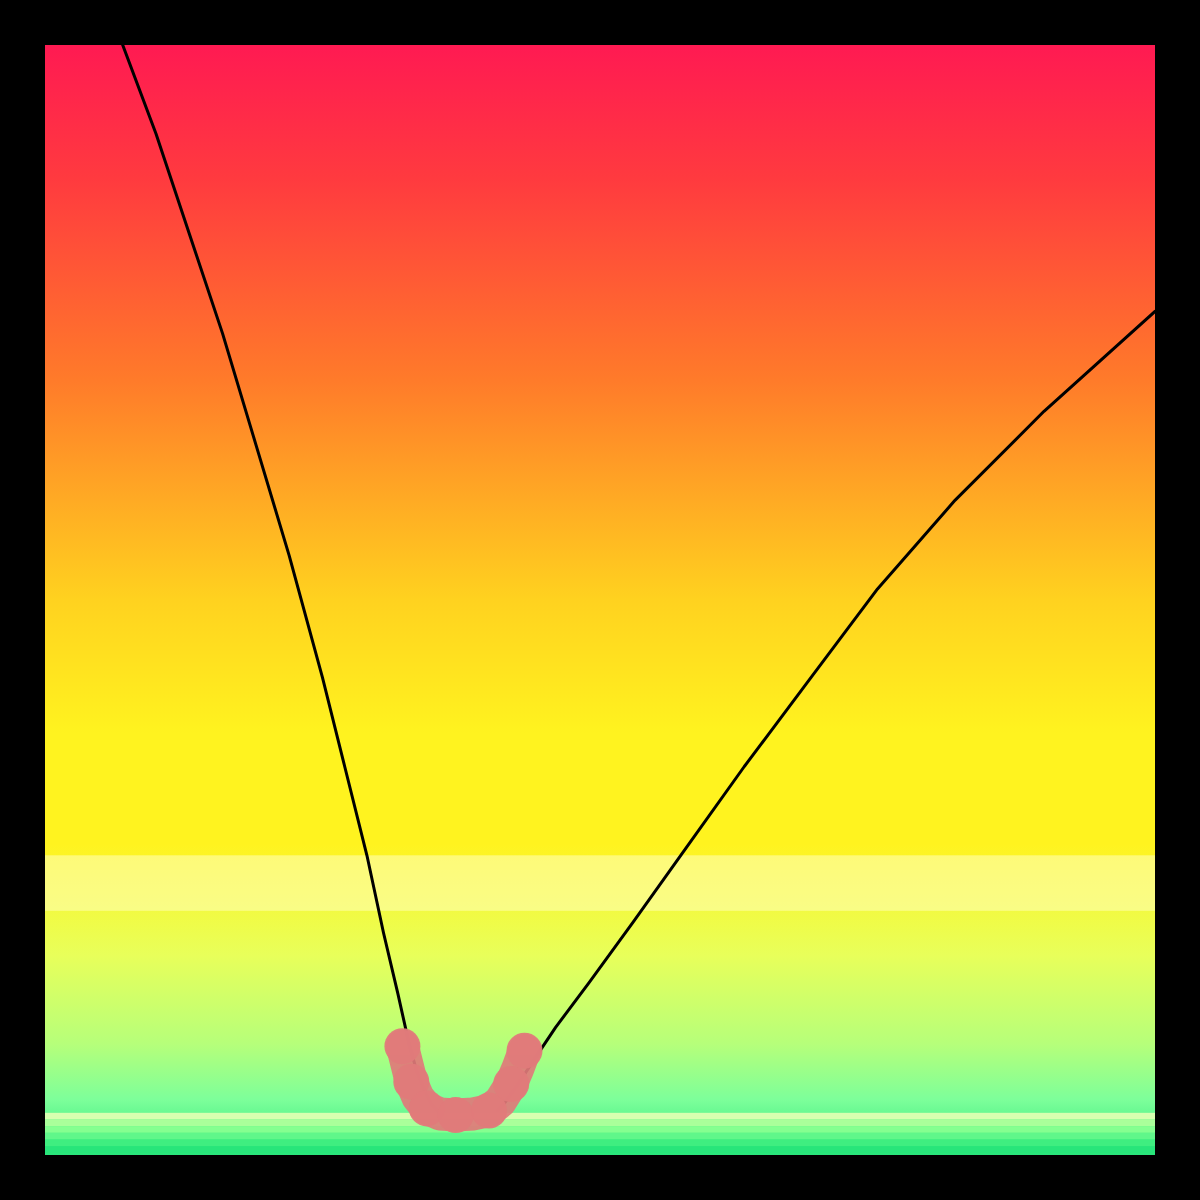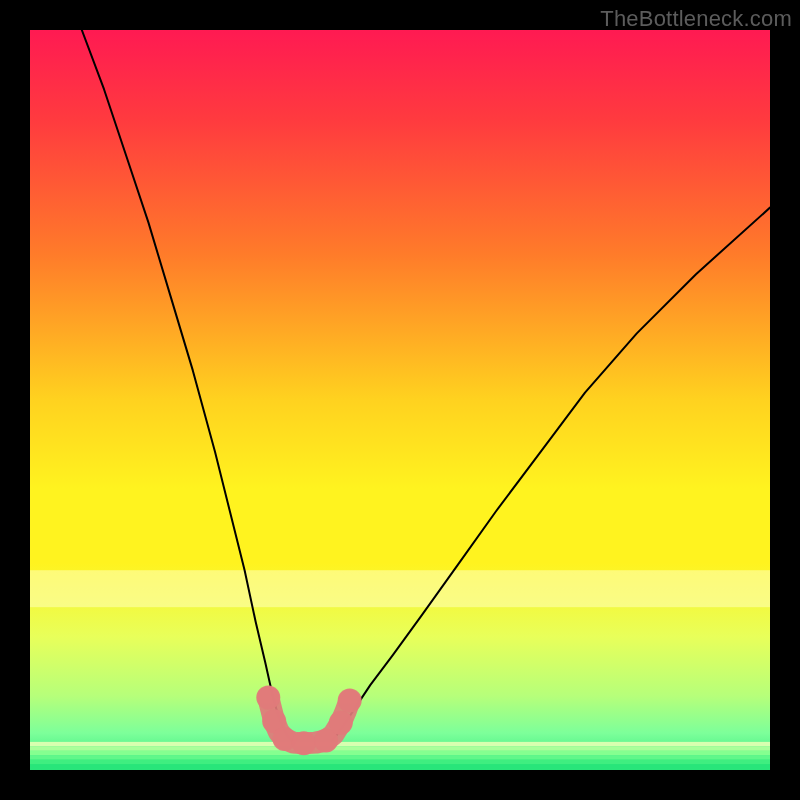--- a/index.html
+++ b/index.html
@@ -35,21 +35,20 @@
     letter-spacing: 0.2px;
   }
   svg {
     display: block;
   }
 </style>
 </head>
 <body>
 
 <div class="frame">
-  <div class="watermark">TheBottleneck.com</div>
   <div class="plot-area">
     <svg id="chart-svg" width="740" height="740" viewBox="0 0 740 740">
         <defs>
           <linearGradient id="bg" x1="0" y1="0" x2="0" y2="1">
             <stop offset="0%" stop-color="#ff1a52"></stop>
             <stop offset="12%" stop-color="#ff3a3f"></stop>
             <stop offset="30%" stop-color="#ff7a2a"></stop>
             <stop offset="50%" stop-color="#ffd21f"></stop>
             <stop offset="62%" stop-color="#fff31f"></stop>
             <stop offset="72%" stop-color="#fff31f"></stop>

